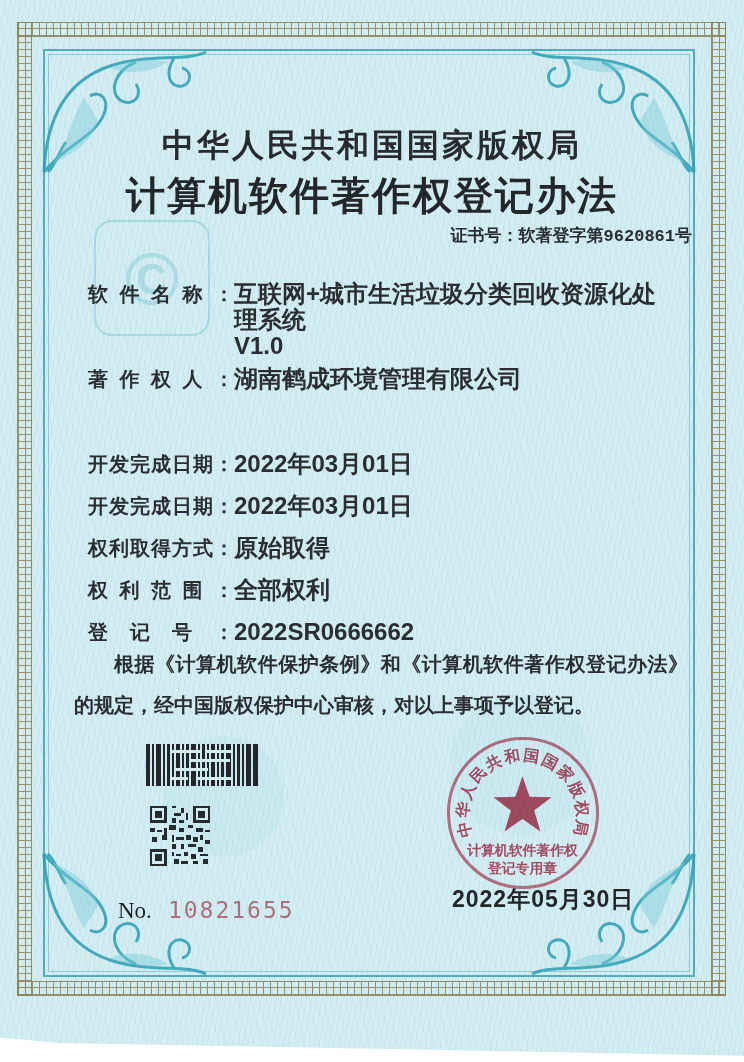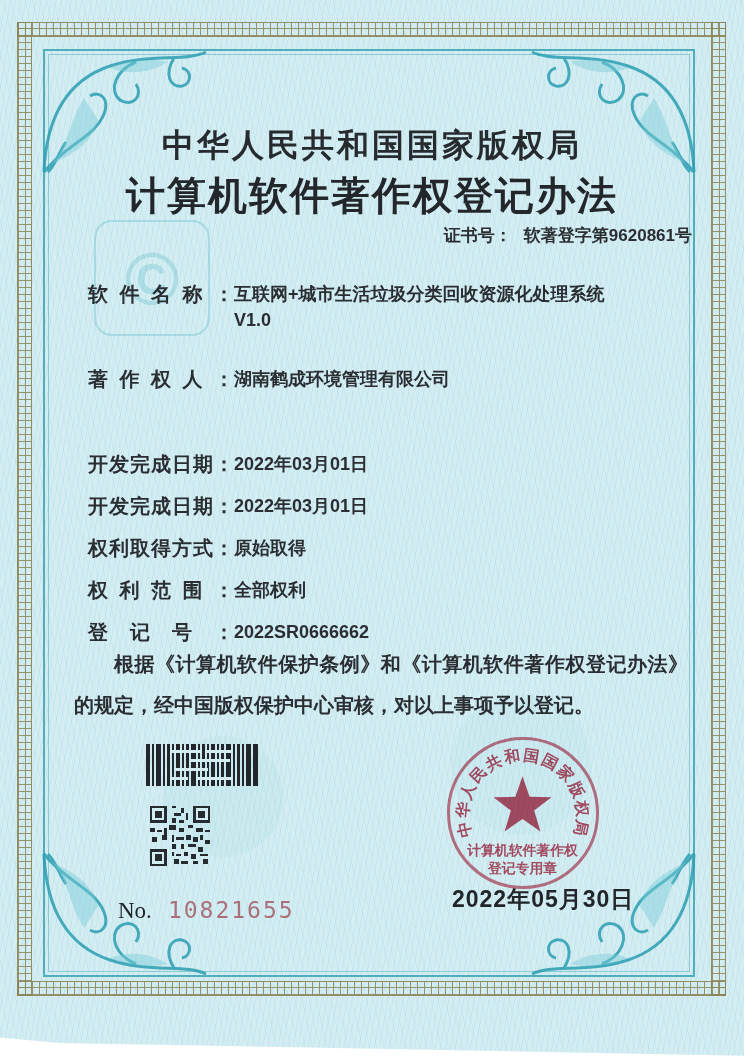--- a/index.html
+++ b/index.html
@@ -37,25 +37,25 @@
   .watermark{position:absolute;left:94px;top:220px;width:112px;height:112px;
     border:2px solid rgba(43,163,182,.25);border-radius:18px;
     display:flex;align-items:center;justify-content:center;
     color:rgba(43,163,182,.22);font-size:74px;font-weight:700;}
   .authority{position:absolute;left:0;top:124px;width:744px;text-align:center;
     font-family:"Liberation Serif","DejaVu Serif",serif;
     font-size:32px;font-weight:700;letter-spacing:3px;color:#272b30;}
   .cert-title{position:absolute;left:0;top:169px;width:744px;text-align:center;
     font-size:39px;font-weight:900;letter-spacing:2px;color:#23272c;}
   .certno{position:absolute;right:52px;top:224px;font-size:17px;font-weight:700;color:#2a2e33;}
-  .certno .v{margin-left:12px;}
+  .certno .v{font-family:Liberation Mono, monospace;}
   .row{position:absolute;left:88px;display:flex;color:#2a2e33;margin-top:24px;}
   .row .label{display:inline-block;width:146px;font-size:20px;font-weight:700;
     text-align:justify;text-align-last:justify;flex:0 0 146px;}
-  .row .value{margin-left:0px;font-size:18px;font-weight:700;max-width:440px;line-height:26px;}
+  .row .value{margin-left:0px;font-size:24px;font-weight:700;max-width:440px;line-height:26px;}
   .statement{position:absolute;left:74px;top:644px;width:614px;
     font-size:20px;font-weight:700;line-height:41px;color:#2a2e33;
     text-indent:2em;text-align:justify;}
   .barcode{position:absolute;left:146px;top:744px;width:112px;height:42px;}
   .qr{position:absolute;left:150px;top:806px;width:60px;height:60px;}
   .serial{position:absolute;left:118px;top:877px;display:flex;align-items:baseline;}
   .serial .prefix{font-family:"Liberation Serif","DejaVu Serif",serif;
     font-size:23px;font-weight:400;color:#1e2226;}
   .serial .num{margin-left:16px;font-family:"DejaVu Sans Mono",monospace;
     font-size:23px;letter-spacing:2px;color:rgba(156,62,78,.72);margin-top:20px;}

